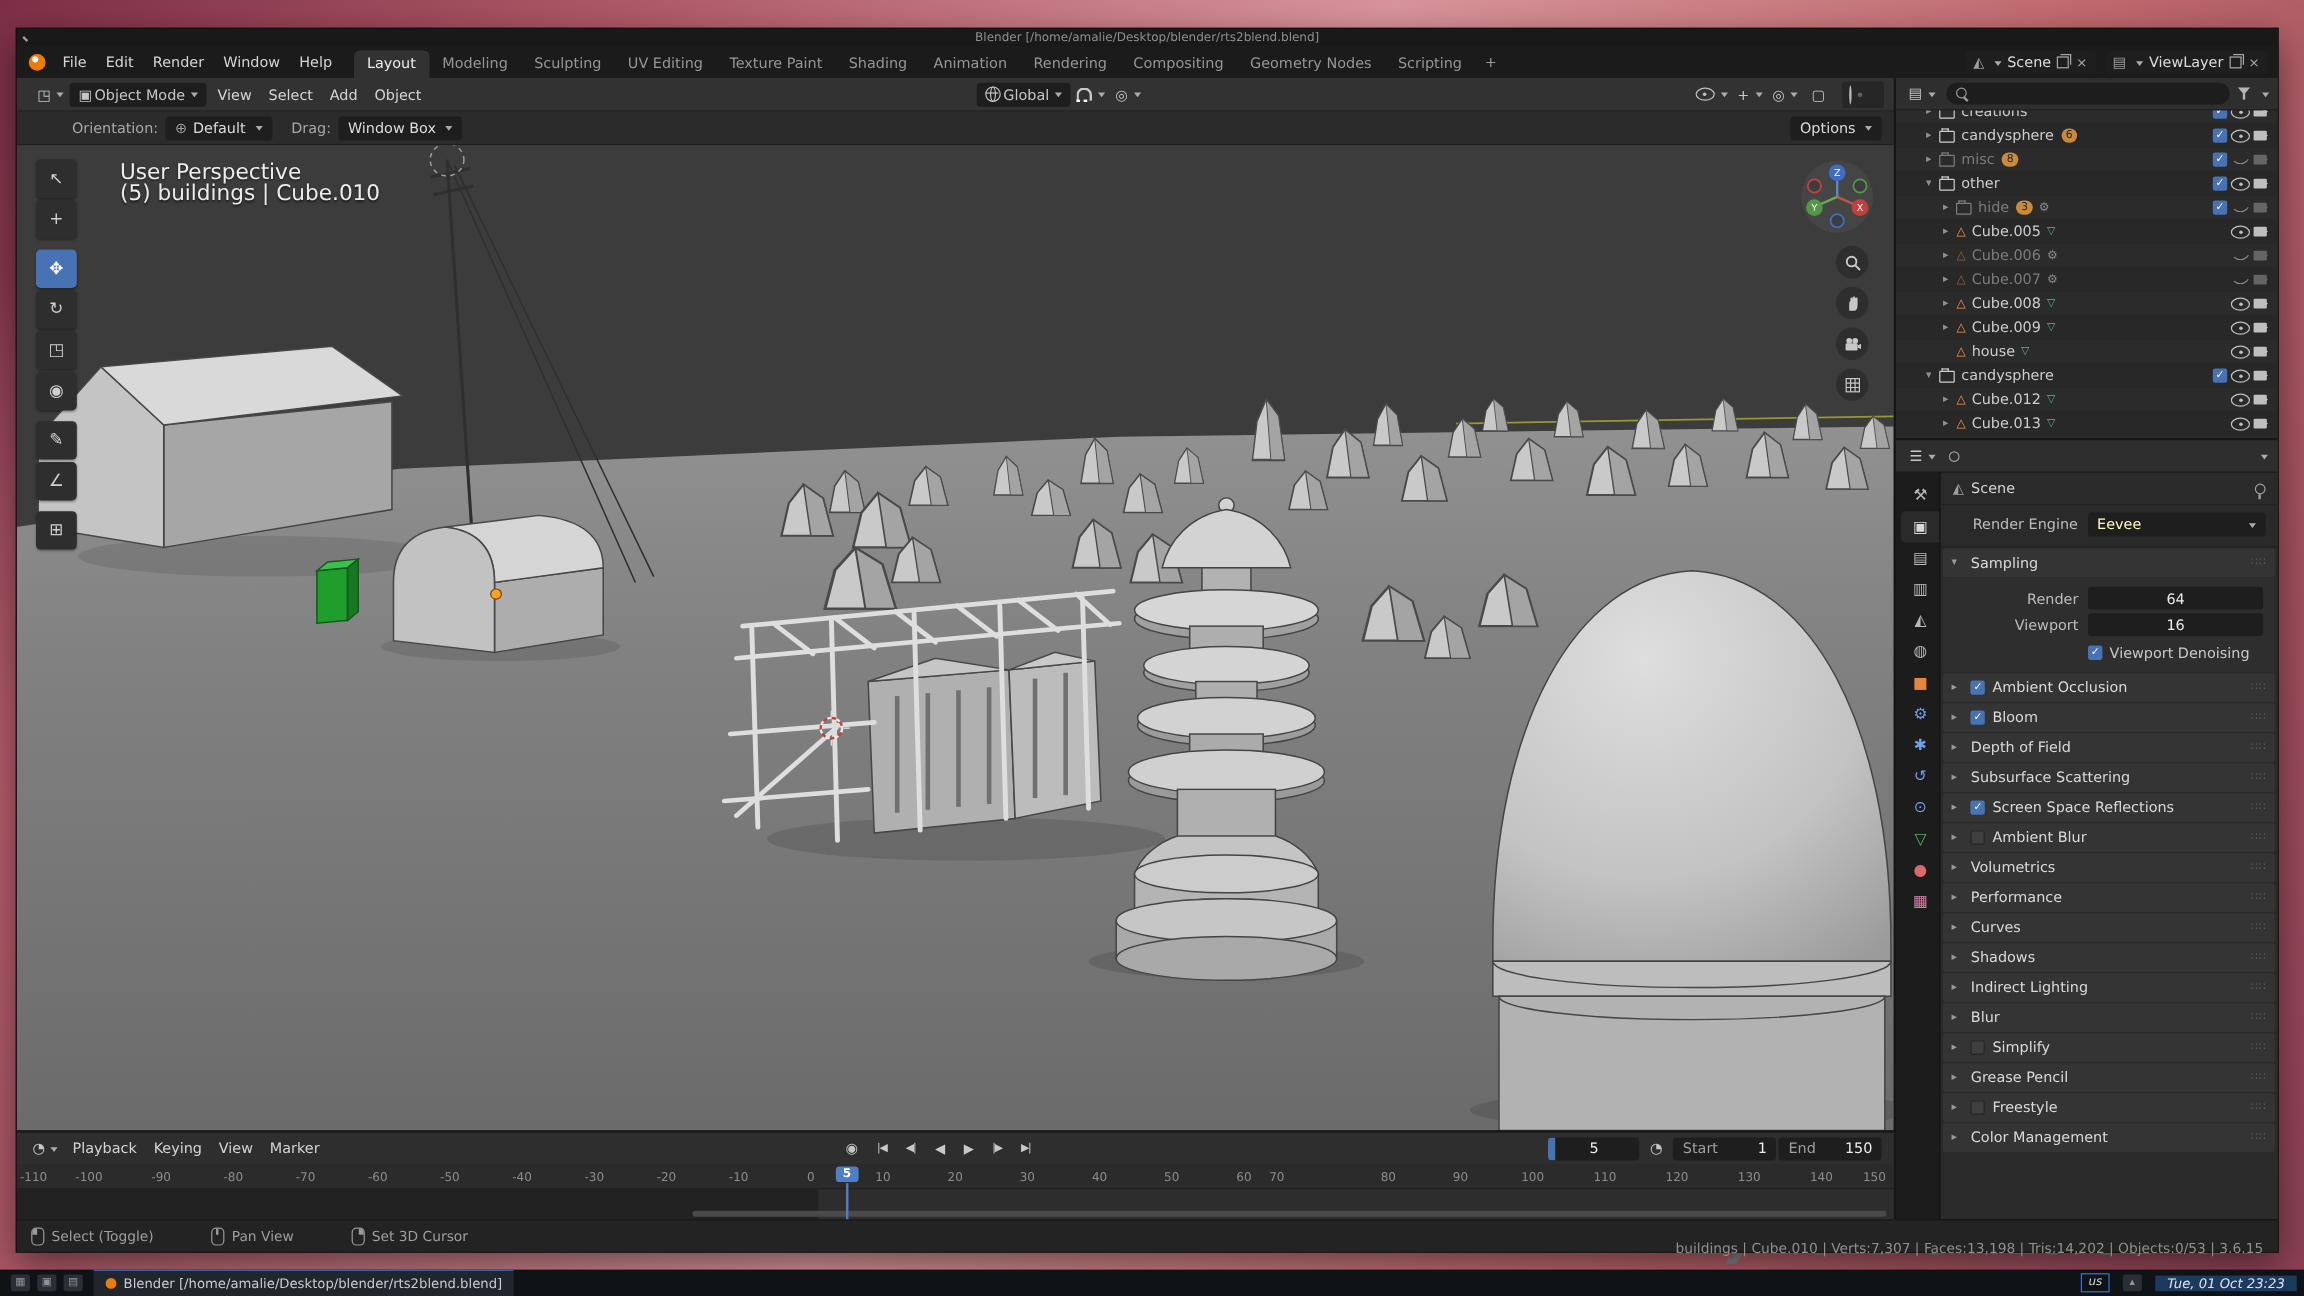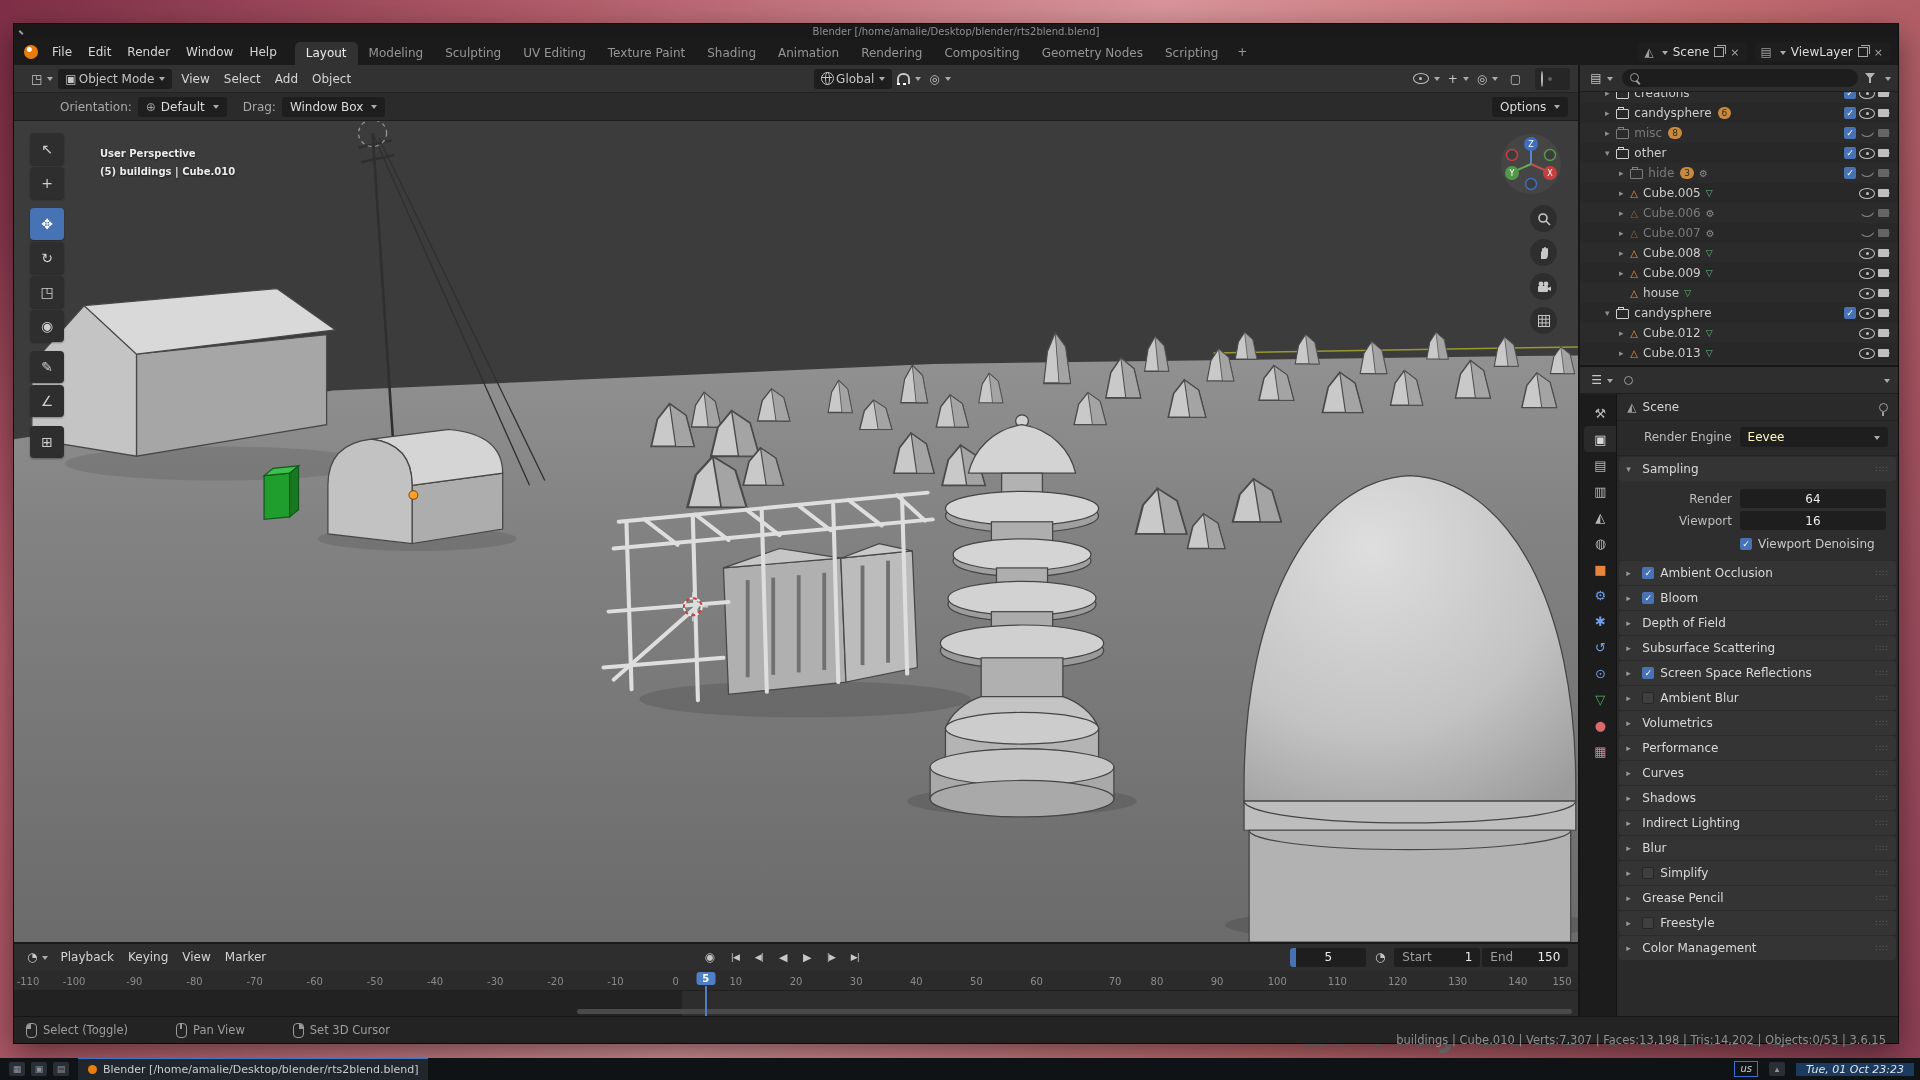--- a/index.html
+++ b/index.html
@@ -59,21 +59,21 @@
   .sph.rend{background:radial-gradient(circle at 35% 30%,#ffffff,#777777);}
   .sph-wrap{padding:2px;border-radius:3px;}
   .sph-wrap.active{background:#5d5d5d;}
 
   .vpt{height:27px;background:#2b2b2b;border-bottom:1px solid #1e1e1e;display:flex;align-items:center;gap:6px;padding:0 10px 0 46px;flex:none;color:#a8a8a8;}
   .fieldbtn{display:flex;align-items:center;gap:5px;background:#1e1e1e;height:20px;border-radius:3px;padding:0 8px;color:#dcdcdc;}
 
   
   .viewport{flex:1;position:relative;background:#3c3c3c;overflow:hidden;min-height:0;}
   .scene{position:absolute;inset:0;width:100%;height:100%;}
-  .overlay-text{position:absolute;left:86px;top:24px;color:#ececec;font-size:10px;line-height:18px;text-shadow:0 1px 2px rgba(0,0,0,.6);font-weight:bold;}
+  .overlay-text{position:absolute;left:86px;top:14px;color:#ececec;font-size:18px;line-height:18px;text-shadow:0 1px 2px rgba(0,0,0,.6);}
   .toolbar{position:absolute;left:16px;top:12px;width:36px;display:flex;flex-direction:column;gap:2px;}
   .tool{width:34px;height:32px;border-radius:4px;background:#2e2e2e;color:#cfcfcf;display:flex;align-items:center;justify-content:center;font-size:14px;box-shadow:0 1px 2px rgba(0,0,0,.35);}
   .tool.active{background:#4772b3;color:#fff;}
   .tool.gap{margin-top:7px;}
   .navgizmo{position:absolute;right:16px;top:12px;}
   .vbtns{position:absolute;right:21px;top:84px;display:flex;flex-direction:column;gap:7px;}
   .vbtn{width:27px;height:27px;border-radius:50%;background:rgba(35,35,35,.55);display:flex;align-items:center;justify-content:center;}
 
   
   .timeline{height:72px;flex:none;background:#262626;border-top:2px solid #191919;position:relative;display:flex;flex-direction:column;}
@@ -588,21 +588,21 @@
             <span class="tick" style="left: 481.231px;">-30</span>
             <span class="tick" style="left: 541.385px;">-20</span>
             <span class="tick" style="left: 601.538px;">-10</span>
             <span class="tick" style="left: 661.692px;">0</span>
             <span class="tick" style="left: 721.846px;">10</span>
             <span class="tick" style="left: 782px;">20</span>
             <span class="tick" style="left: 842.154px;">30</span>
             <span class="tick" style="left: 902.308px;">40</span>
             <span class="tick" style="left: 962.462px;">50</span>
             <span class="tick" style="left: 1022.62px;">60</span>
-            <span class="tick" style="left: 1101px;">70</span>
+            <span class="tick" style="left: 1050px;">70</span>
             <span class="tick" style="left: 1142.92px;">80</span>
             <span class="tick" style="left: 1203.08px;">90</span>
             <span class="tick" style="left: 1263.23px;">100</span>
             <span class="tick" style="left: 1323.38px;">110</span>
             <span class="tick" style="left: 1383.54px;">120</span>
             <span class="tick" style="left: 1443.69px;">130</span>
             <span class="tick" style="left: 1503.85px;">140</span>
             <span class="tick" style="left: 1548px;">150</span>
           </div>
         <div class="tltrack">

